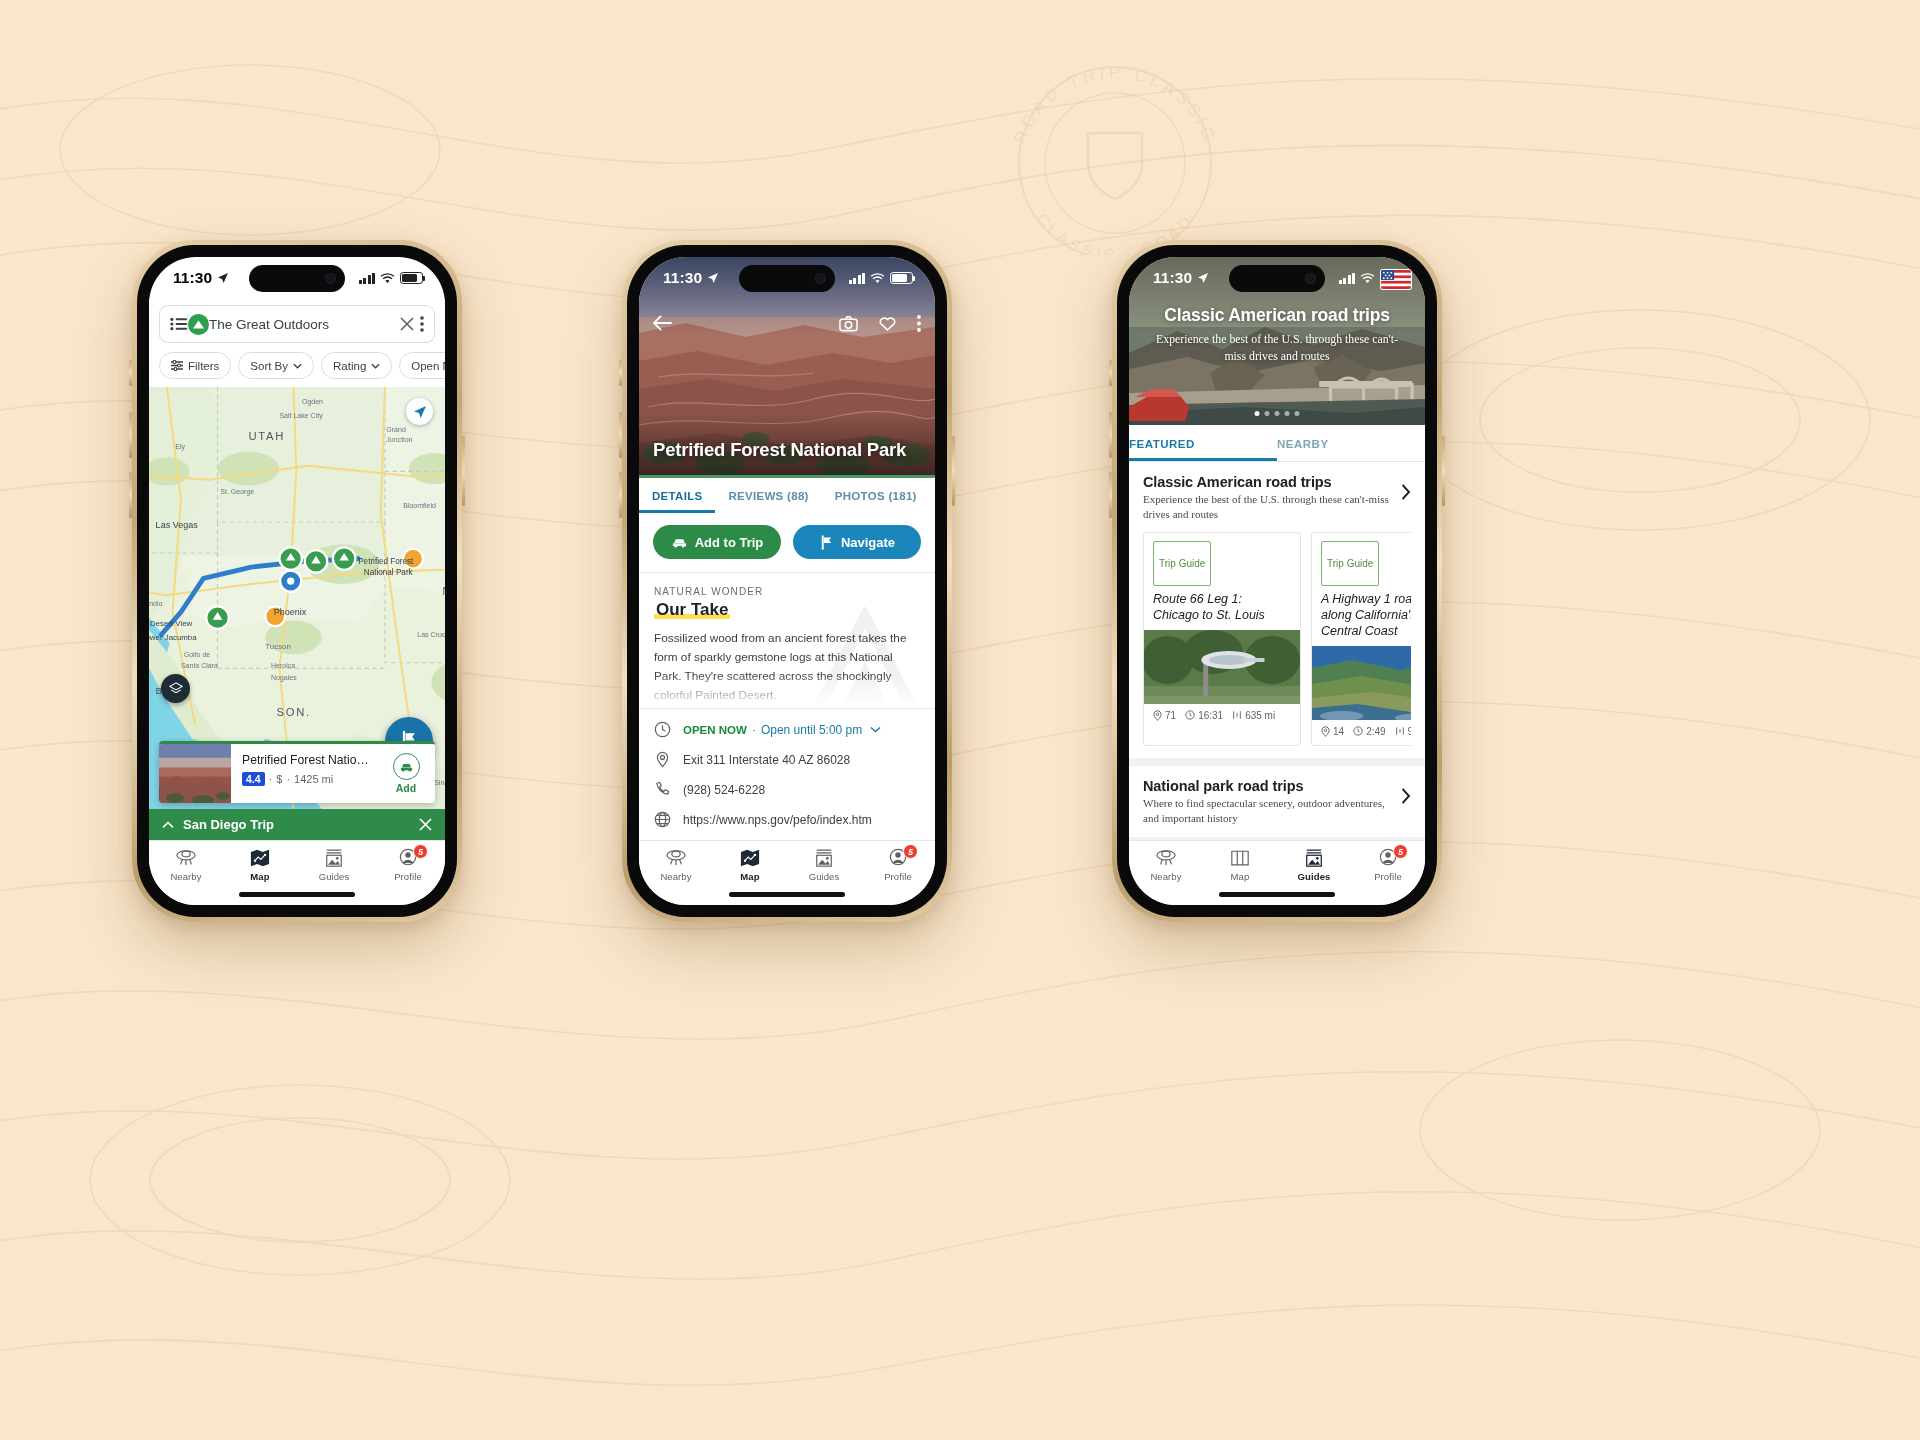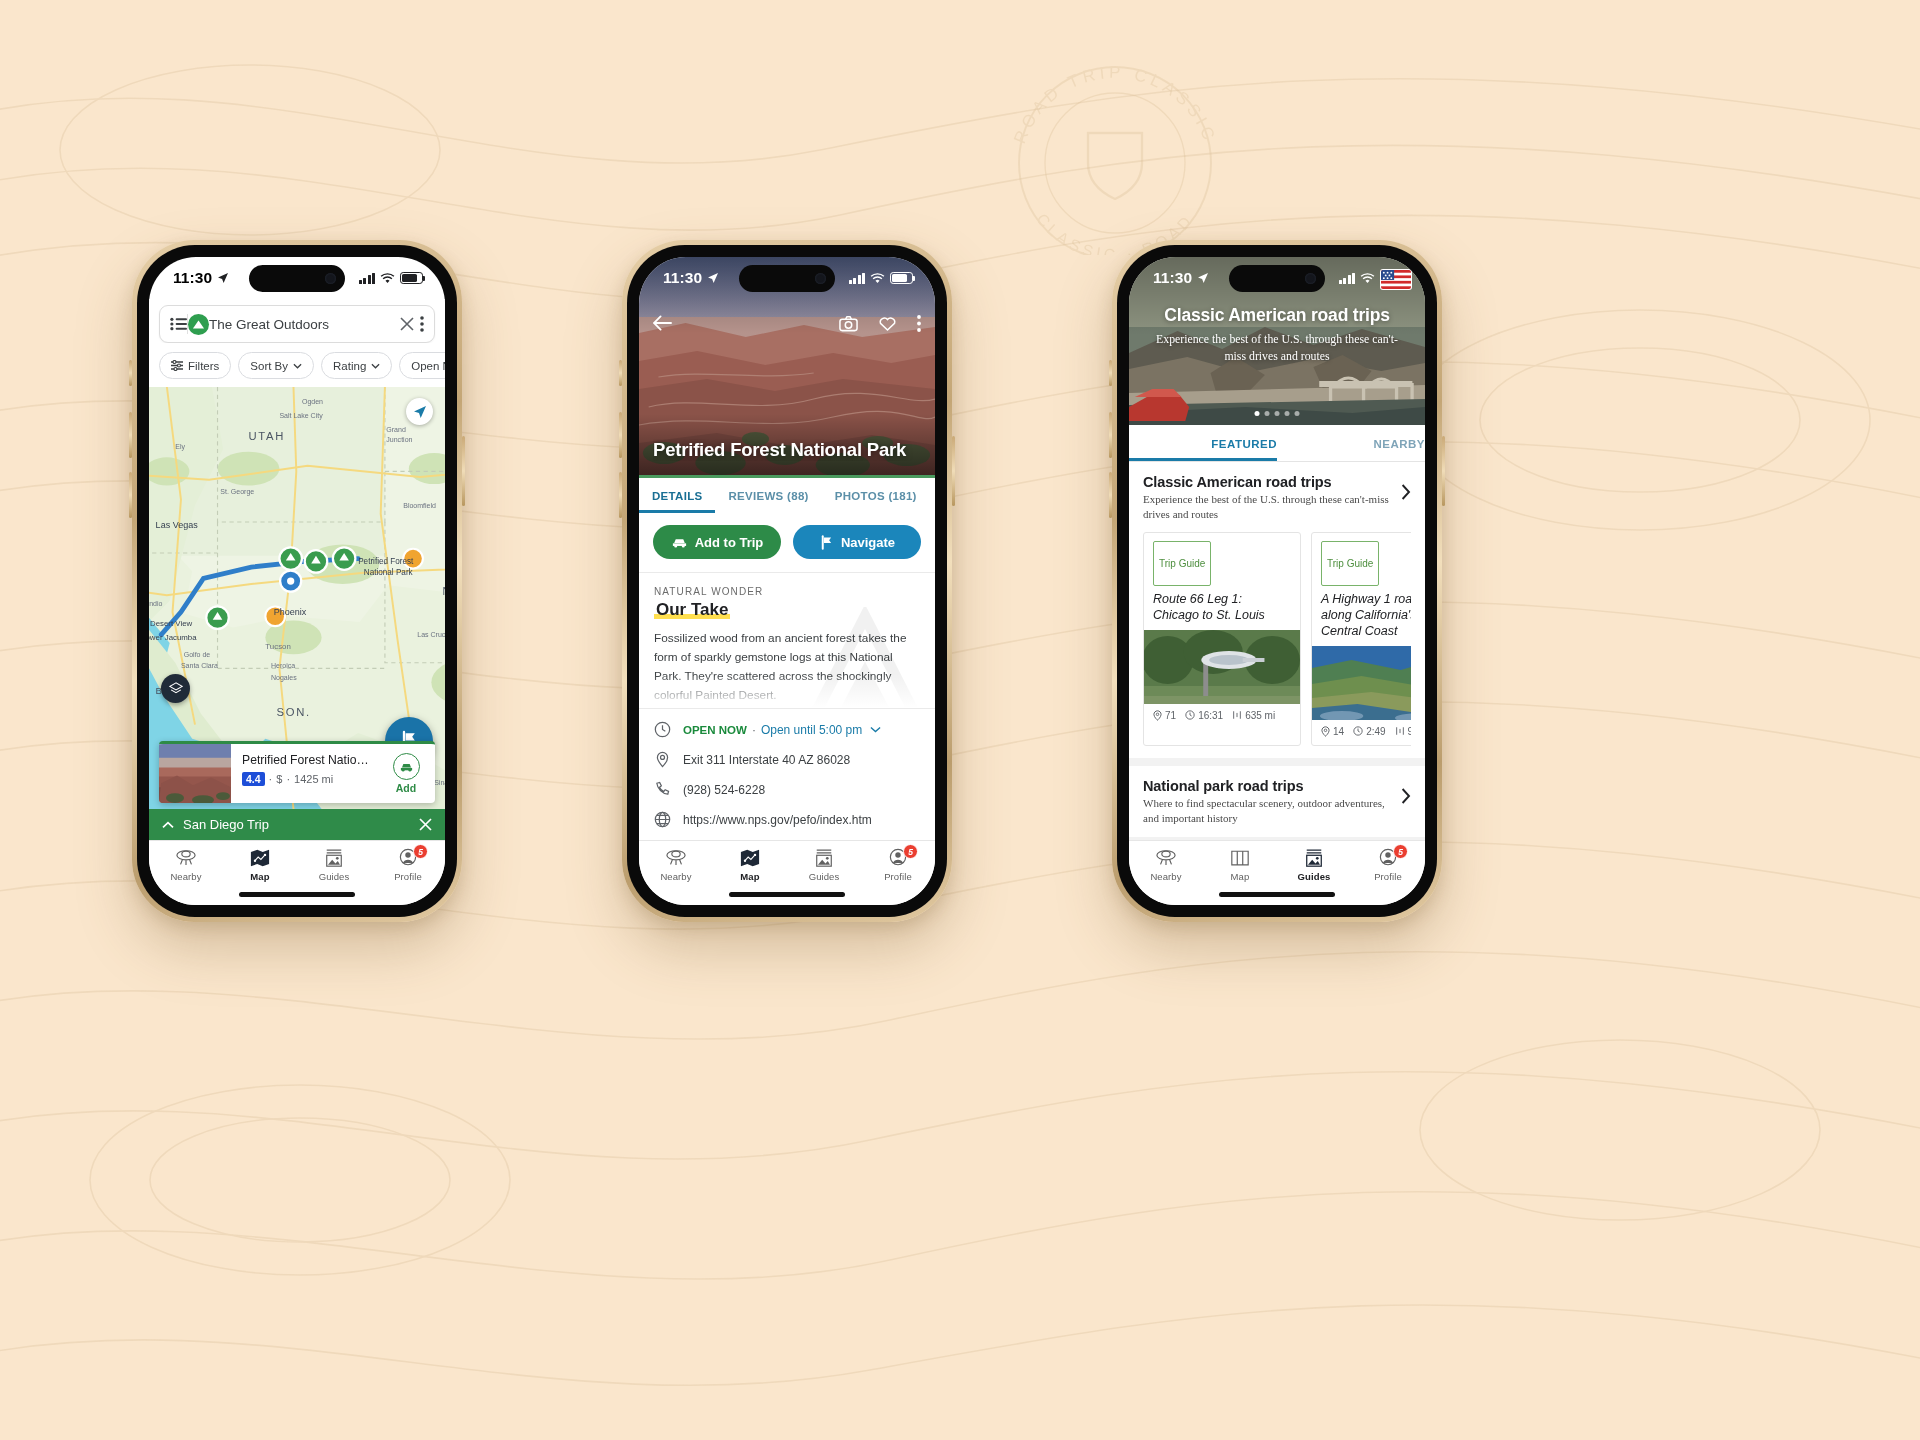--- a/index.html
+++ b/index.html
@@ -120,21 +120,21 @@
   .poi-title { font-size: 12.2px; color: #202124; font-weight: 400; }
   .poi-meta { margin-top: 5px; font-size: 11px; color: #5f6368; display: flex; align-items: center; gap: 4px; }
   .rating-pill { background: #1d4ed8; color: #fff; font-size: 10.5px; font-weight: 600; padding: 1px 4px; border-radius: 2px; }
   .poi-add { width: 58px; flex: none; display: flex; flex-direction: column; align-items: center; justify-content: center; gap: 2px; }
   .add-circle { width: 27px; height: 27px; border-radius: 50%; border: 1.6px solid #2e8b46; display: flex; align-items: center; justify-content: center; }
   .poi-add span { font-size: 10.5px; color: #2e8b46; font-weight: 600; }
   .tripbar {
     flex: none; background: #2f8b49; height: 31px; display: flex; align-items: center;
     padding: 0 13px; color: #fff; gap: 9px;
   }
-  .tripbar b { font-size: 13px; font-weight: 400; flex: 1; }
+  .tripbar b { font-size: 13px; font-weight: 700; flex: 1; }
 
   
   .hero2 { flex: none; height: 218px; position: relative; overflow: hidden; }
   .hero2-actions { position: absolute; top: 0; left: 0; right: 0; height: 44px; display: flex; align-items: center; padding: 0 14px; gap: 20px; z-index:2;}
   .hero2-actions .sp { flex: 1; }
   .hero2-title {
     position: absolute; left: 14px; bottom: 14px; right: 14px; z-index: 2;
     color: #fff; font-size: 18.5px; font-weight: 700; letter-spacing: -.2px;
     text-shadow: 0 1px 6px rgba(0,0,0,.55);
   }
@@ -167,21 +167,21 @@
     overflow: hidden; border: 1.4px solid rgba(255,255,255,.85); z-index: 3; background:#fff;
     display:flex; align-items:center; justify-content:center;
   }
   .hero3-t { position: absolute; left: 18px; right: 18px; top: 48px; text-align: center; z-index: 2; }
   .hero3-t h1 { color: #fff; font-size: 17.5px; font-weight: 700; letter-spacing: -.2px; text-shadow: 0 1px 5px rgba(0,0,0,.4); }
   .hero3-t p { color: #fff; font-family: "Liberation Serif", serif; font-size: 11.8px; line-height: 1.4; margin-top: 5px; text-shadow: 0 1px 4px rgba(0,0,0,.45); }
   .dots3 { position: absolute; left: 50%; transform: translateX(-50%); bottom: 9px; display: flex; gap: 5px; z-index: 3; }
   .dots3 i { width: 5px; height: 5px; border-radius: 50%; background: rgba(255,255,255,.55); display: block; }
   .dots3 i.on { background: #fff; }
   .tabs3 { flex: none; display: flex; background: #fff; border-bottom: 1px solid #e4e4e4; }
-  .tab3 { flex: 1; text-align: right; padding: 13px 0 11px; font-size: 11.5px; font-weight: 700; letter-spacing: .5px; color: #7fa4b8; }
+  .tab3 { flex: 1; text-align: left; padding: 13px 0 11px; font-size: 11.5px; font-weight: 700; letter-spacing: .5px; color: #7fa4b8; }
   .tab3.on { color: #1a7ba8; box-shadow: inset 0 -3px 0 #1a7ba8; }
   .list3 { background: #f2f2f2; overflow: hidden; }
   .sec3 { background: #fff; padding: 12px 14px 0; }
   .sec3-head { display: flex; align-items: flex-start; gap: 8px; }
   .sec3-head h2 { font-size: 14.5px; font-weight: 700; color: #202124; letter-spacing: -.1px; }
   .sec3-head p { font-family: "Liberation Serif", serif; font-size: 11px; line-height: 1.35; color: #4a4a4a; margin-top: 2px; }
   .chev3 { flex: none; margin-top: 10px; }
   .cards3 { display: flex; gap: 10px; padding: 10px 0 12px; overflow: hidden; }
   .card3 { width: 158px; flex: none; background: #fff; border: 1px solid #e4e4e4; border-radius: 3px; overflow: hidden; }
   .badge3 { display: inline-block; margin: 8px 0 0 9px; border: 1px solid #79b36a; color: #4e8f3f; font-size: 10px; padding: 16px 5px; border-radius: 2px; }

